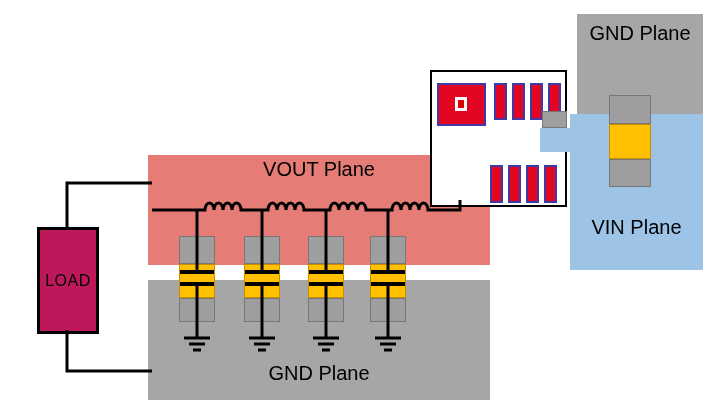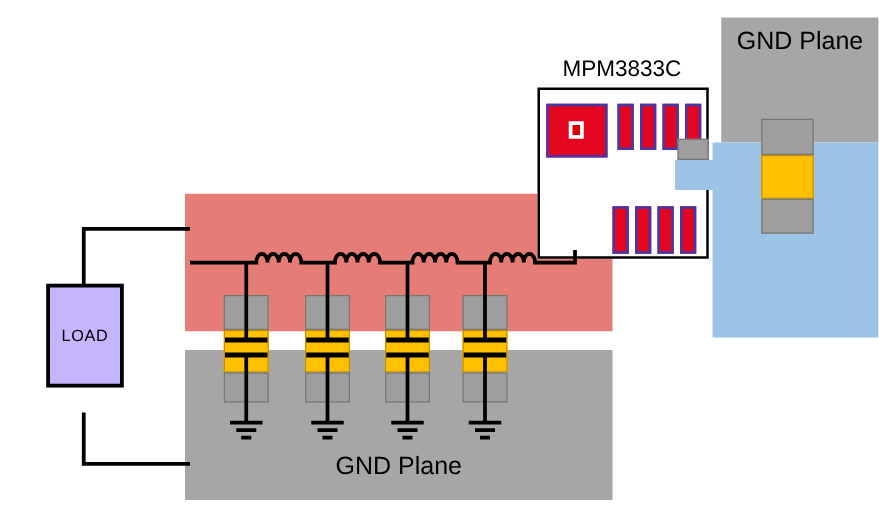--- a/index.html
+++ b/index.html
@@ -35,24 +35,24 @@
   
   .cap { position:absolute; top:236px; width:36px; }
   .c1 { left:179px; } .c2 { left:244px; } .c3 { left:308px; } .c4 { left:370px; }
   .cap-end { background:var(--cap-gray,#9e9e9e); border:1px solid #777; box-sizing:border-box; }
   .cap-body { background:var(--cap-yellow,#ffc000); border:1px solid #c89000; box-sizing:border-box; }
   .cap .top { height:28px; } .cap .mid { height:34px; } .cap .bot { height:24px; }
   .input-cap { position:absolute; left:609px; top:95px; width:42px; }
   .input-cap .top { height:29px; } .input-cap .mid { height:35px; } .input-cap .bot { height:28px; }
 
   
-  .load-box { position:absolute; left:37px; top:227px; width:62px; height:83px;
-              background:#c4b5fd; border:3px solid #000; box-sizing:border-box;
+  .load-box { position:absolute; left:37px; top:227px; width:62px; height:107px;
+              background:#be185d; border:3px solid #000; box-sizing:border-box;
               display:flex; align-items:center; justify-content:center;
-              font-size:13px; letter-spacing:0.5px; }
+              font-size:16px; letter-spacing:0.5px; }
 
   
   .wiring { position:absolute; left:0; top:0; width:703px; height:406px; pointer-events:none; }
   .wire { fill:none; stroke:var(--wire-black,#000); stroke-width:3; }
   .plates { stroke-width:4; }
 
   
   .lbl { position:absolute; font-size:20px; text-align:center; }
   .gnd-top-lbl    { left:577px; top:22px;  width:126px; }
   .vin-lbl        { left:570px; top:216px; width:133px; }
@@ -124,16 +124,17 @@
   <svg class="wiring" viewBox="0 0 703 406" xmlns="http://www.w3.org/2000/svg">
     <path class="wire" d="M67 228 V183 H152"></path>
     <path class="wire" d="M67 330 V371 H152"></path>
     <path class="wire" d="M152 210 H205 a4.5 7 0 0 1 9 0 a4.5 7 0 0 1 9 0 a4.5 7 0 0 1 9 0 a4.5 7 0 0 1 9 0 H268 a4.5 7 0 0 1 9 0 a4.5 7 0 0 1 9 0 a4.5 7 0 0 1 9 0 a4.5 7 0 0 1 9 0 H330 a4.5 7 0 0 1 9 0 a4.5 7 0 0 1 9 0 a4.5 7 0 0 1 9 0 a4.5 7 0 0 1 9 0 H392 a4.5 7 0 0 1 9 0 a4.5 7 0 0 1 9 0 a4.5 7 0 0 1 9 0 a4.5 7 0 0 1 9 0 H460 V200"></path>
     <path class="wire" d="M197 210 V272 M197 284 V338 M262 210 V272 M262 284 V338 M326 210 V272 M326 284 V338 M388 210 V272 M388 284 V338"></path>
     <path class="wire plates" d="M180 272 H214 M180 284 H214 M245 272 H279 M245 284 H279 M309 272 H343 M309 284 H343 M371 272 H405 M371 284 H405"></path>
     <path class="wire" d="M184 338 H210 M189 344 H205 M193 350 H201 M249 338 H275 M254 344 H270 M258 350 H266 M313 338 H339 M318 344 H334 M322 350 H330 M375 338 H401 M380 344 H396 M384 350 H392"></path>
   </svg>
 
   <div class="lbl gnd-top-lbl">GND Plane</div>
+  <div class="lbl vin-lbl">VIN Plane</div>
+  <div class="lbl vout-lbl">VOUT Plane</div>
   <div class="lbl gnd-bottom-lbl">GND Plane</div>
-  <div class="lbl chip-lbl">MPM3833C</div>
 
 </div>
 
 </body></html>

